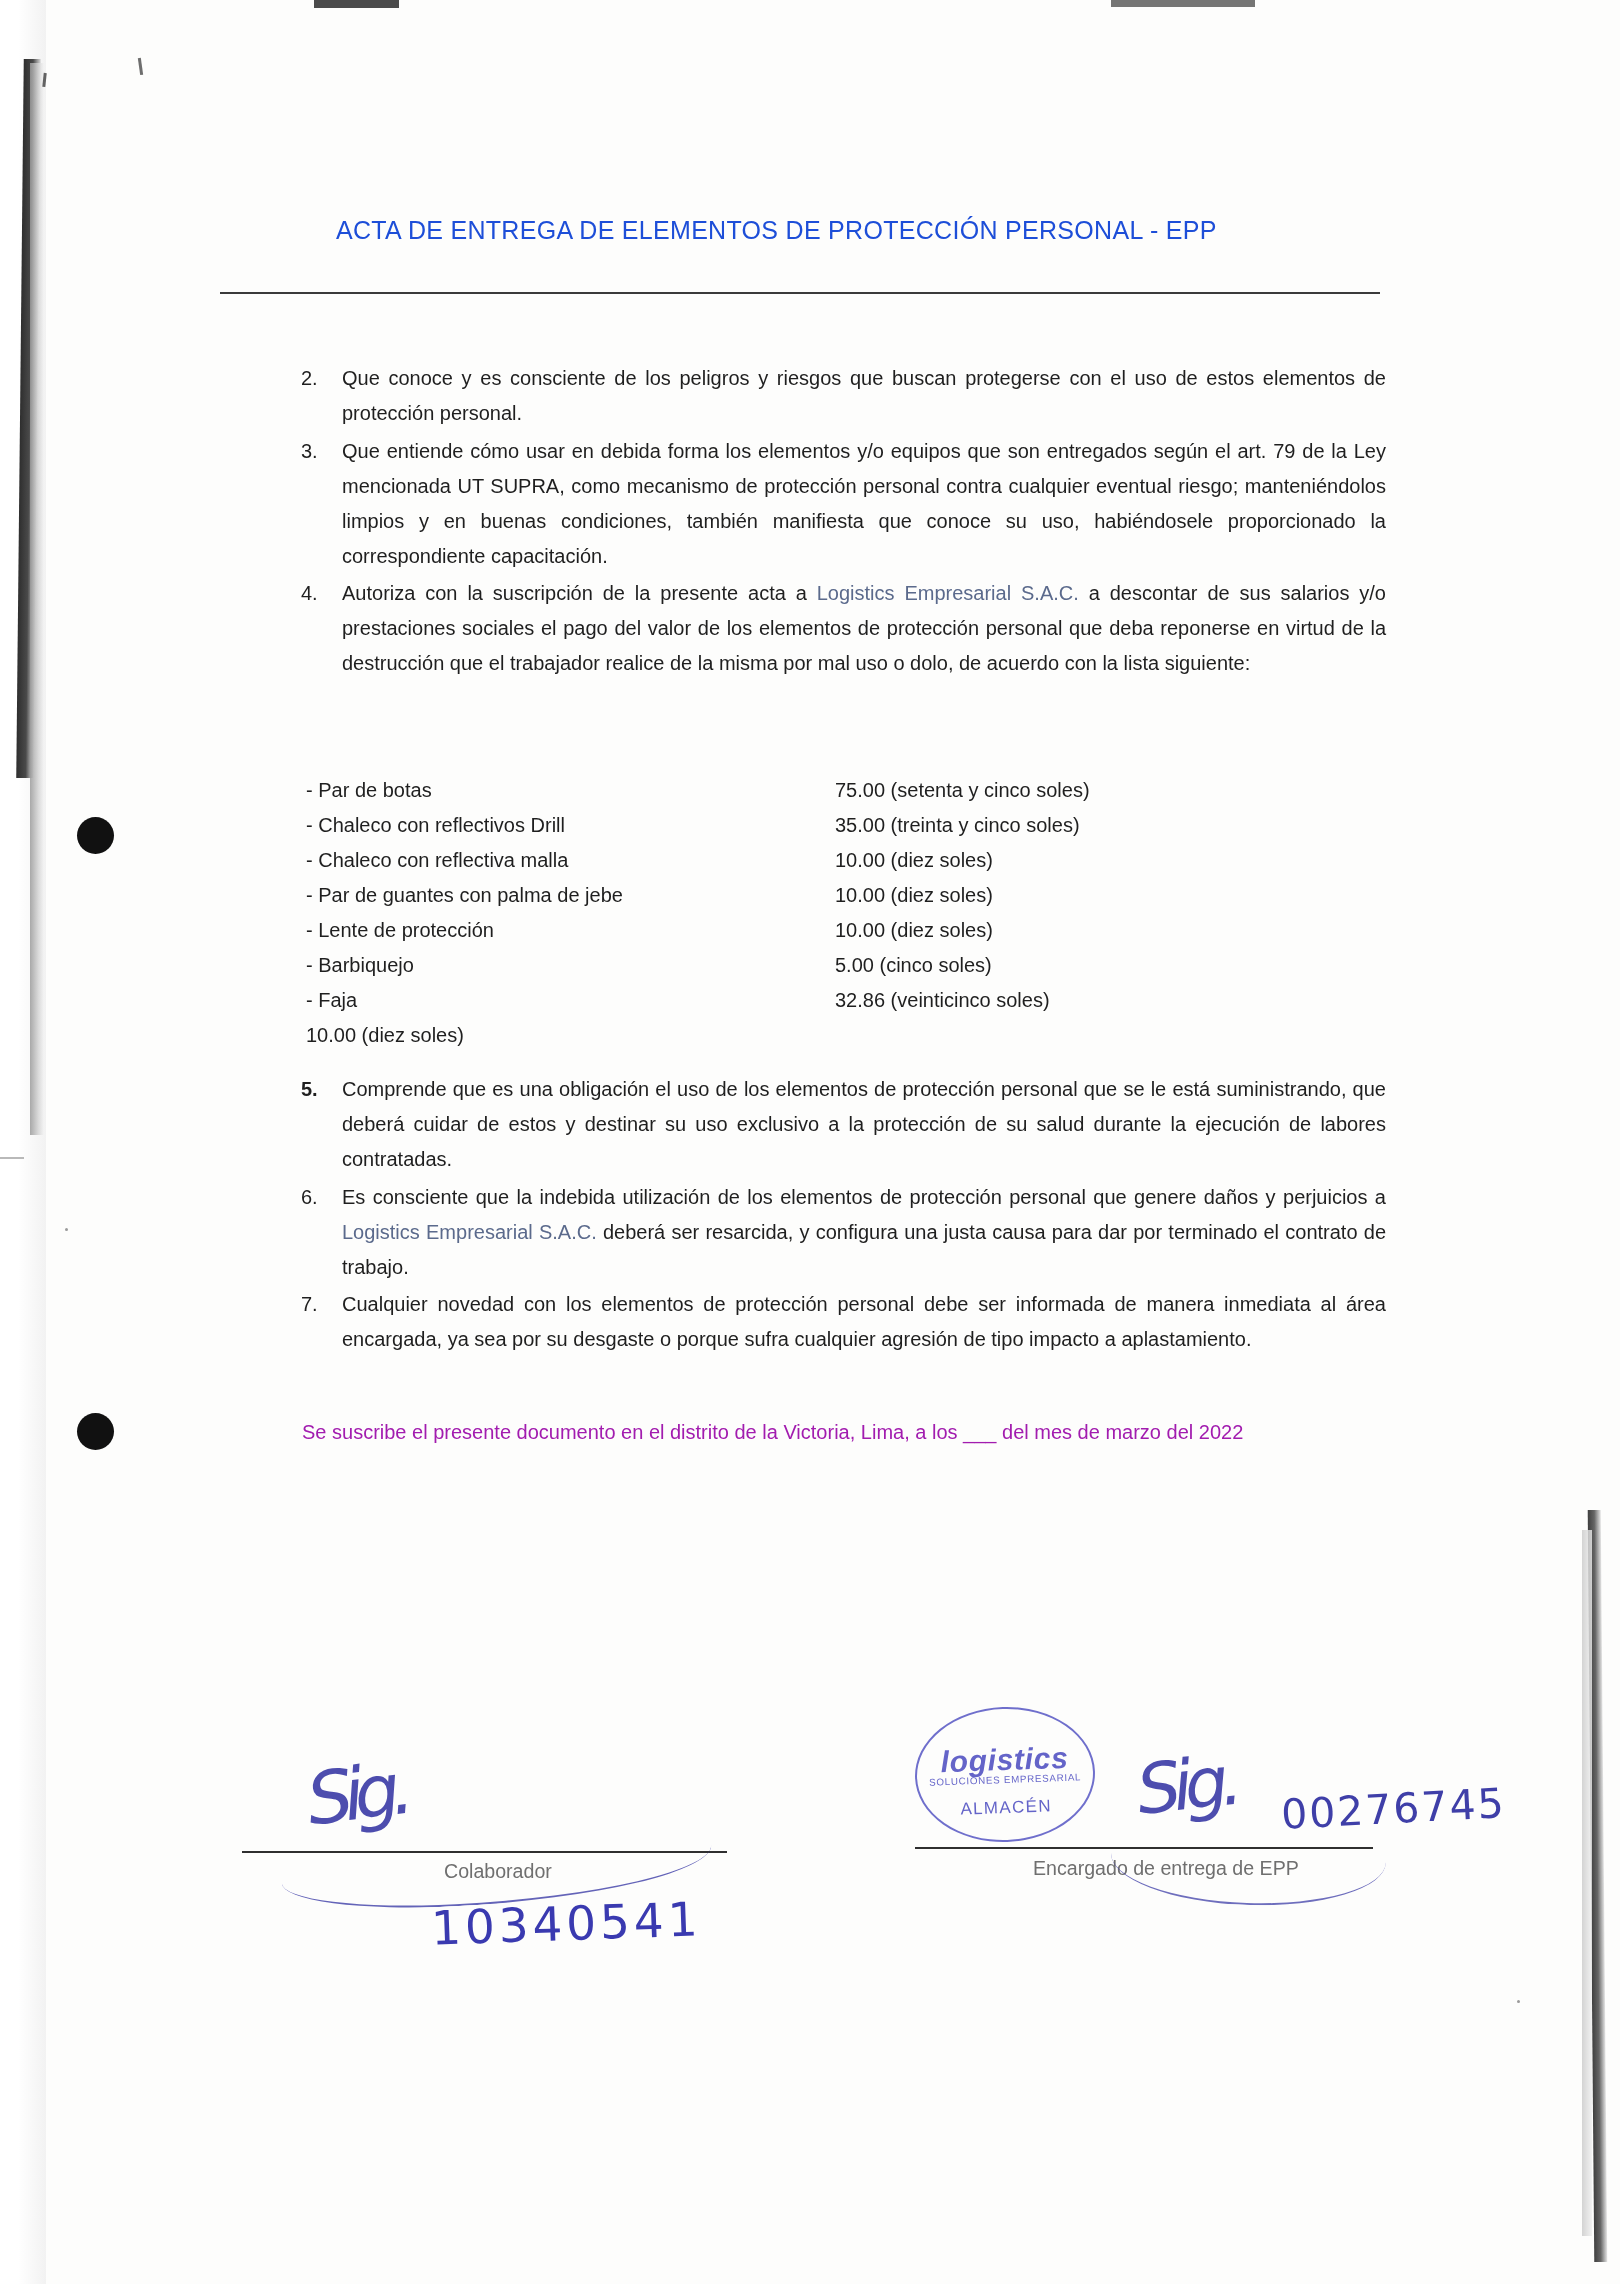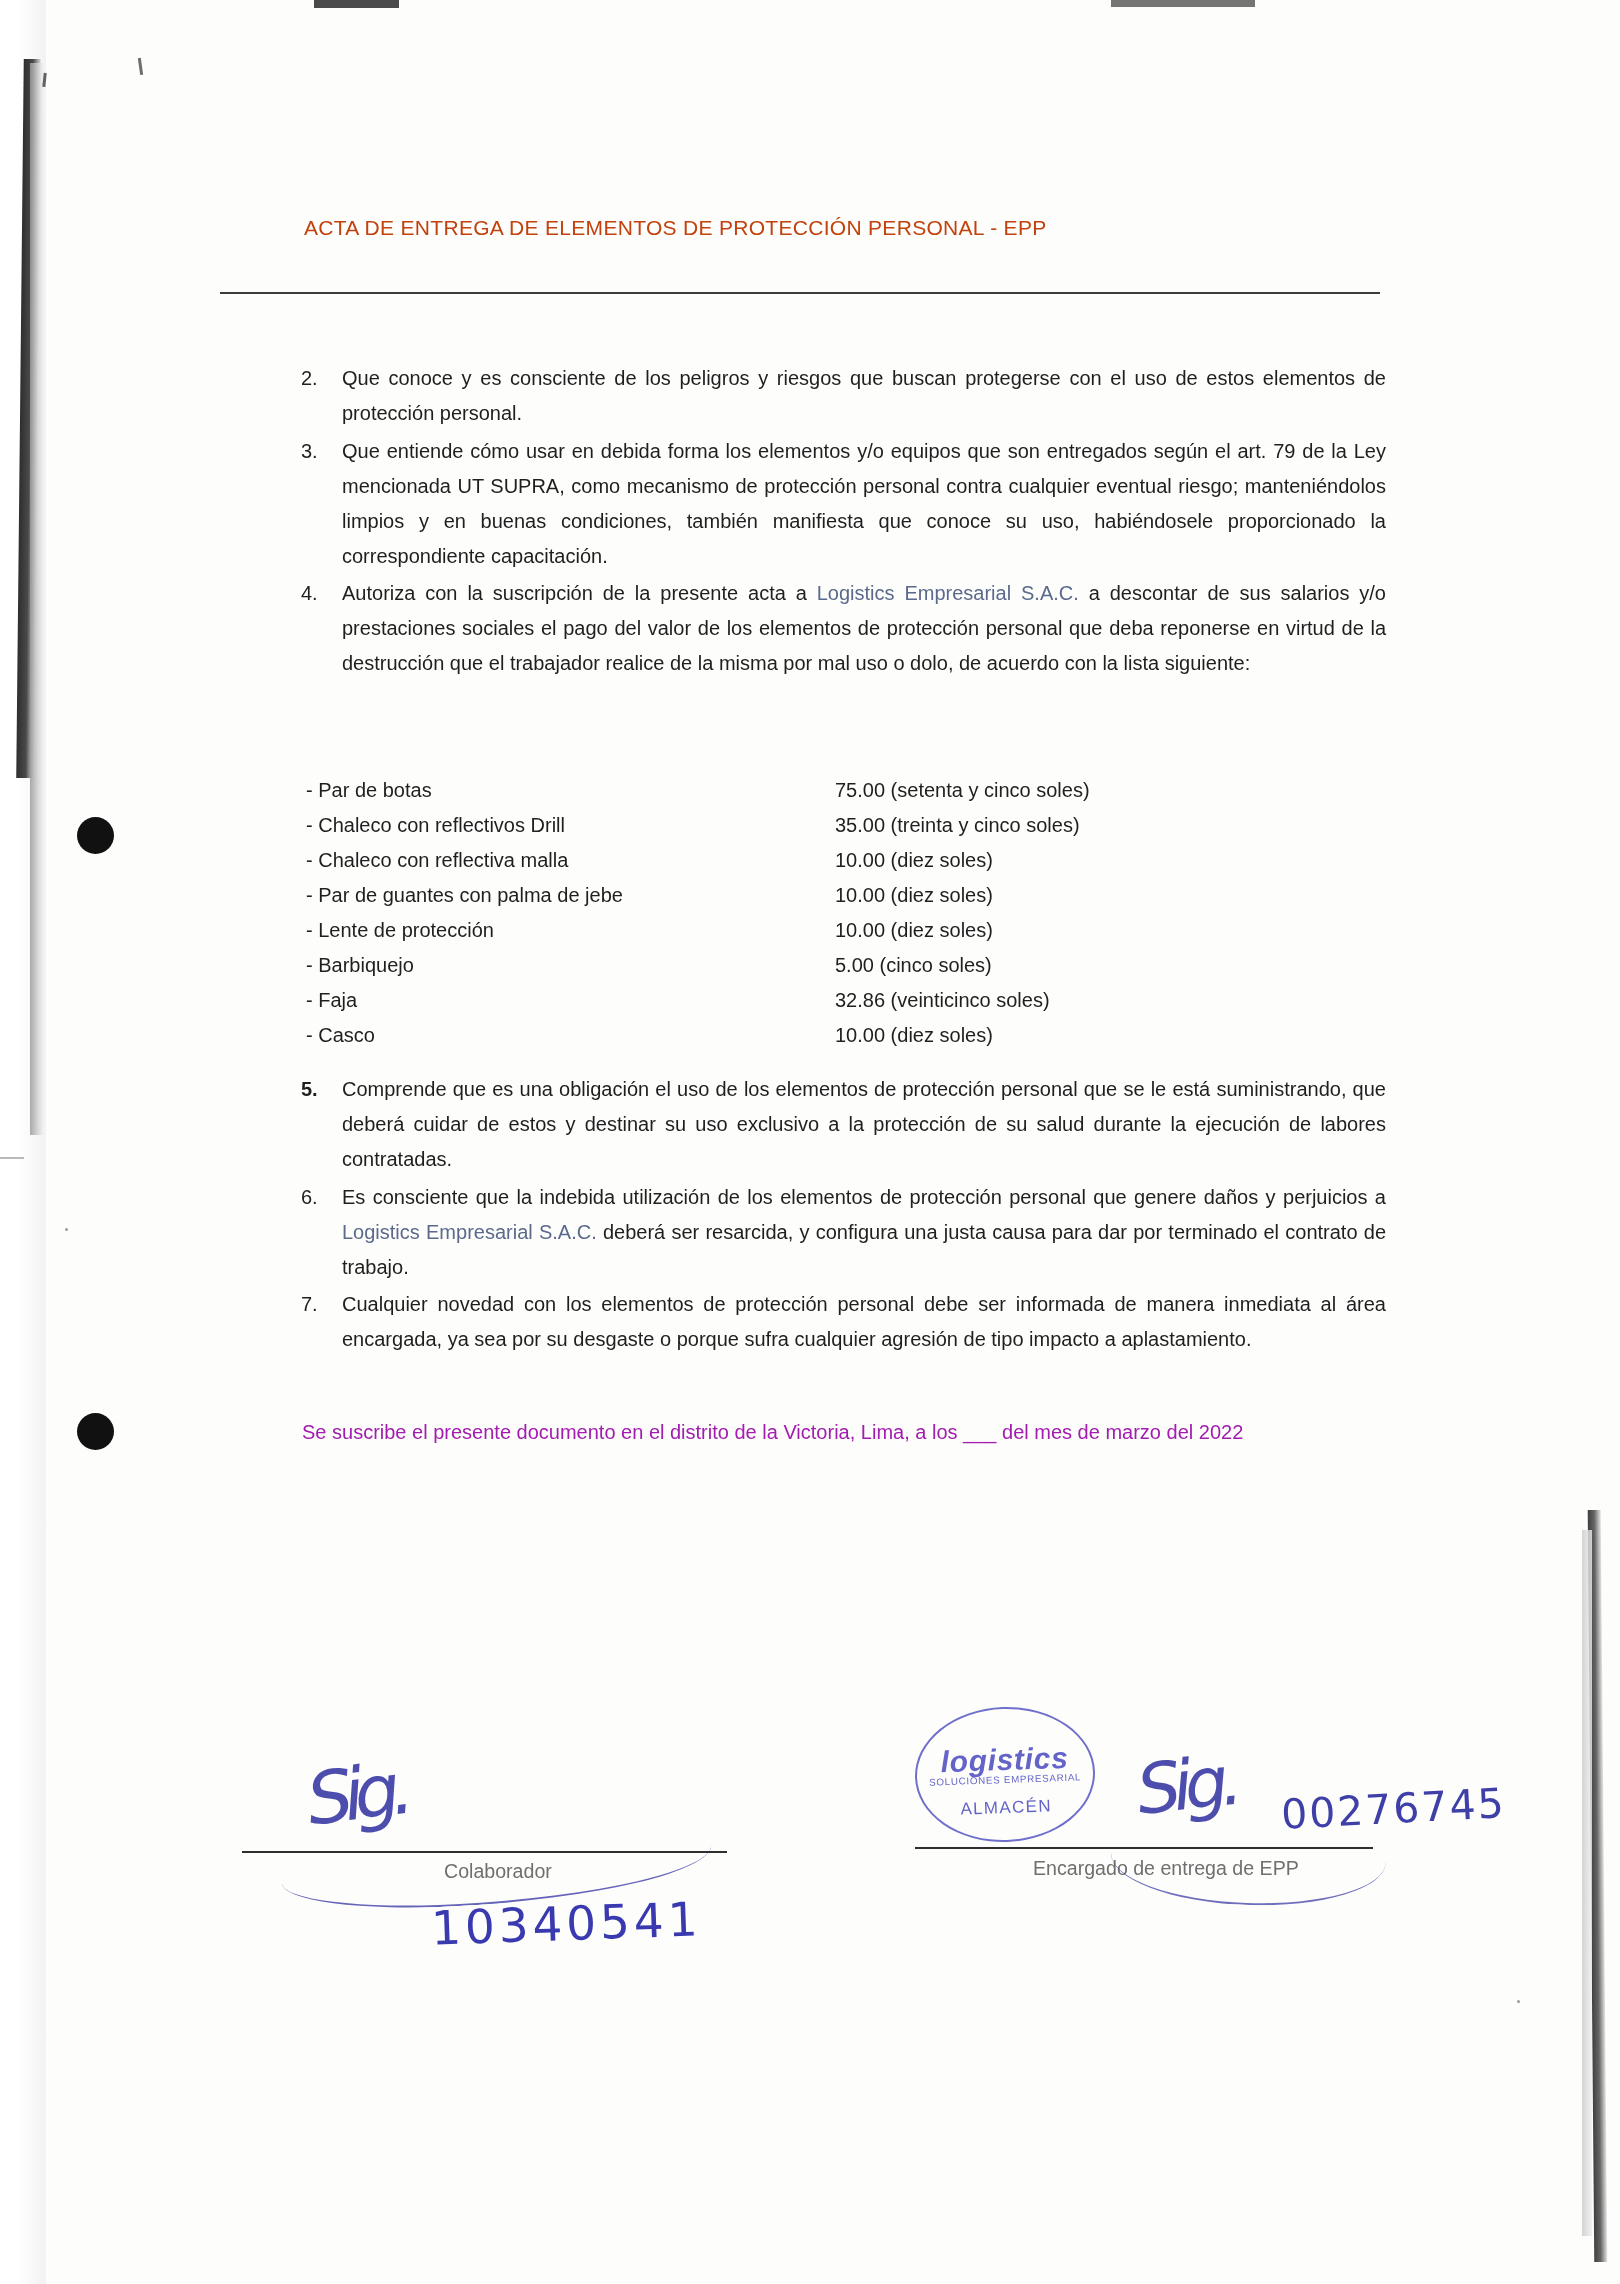--- a/index.html
+++ b/index.html
@@ -132,25 +132,25 @@
   
   .content {
     position: absolute;
     left: 0;
     top: 0;
     width: 1621px;
     height: 2284px;
   }
   .doc-title {
     position: absolute;
-    left: 304px;
+    left: 336px;
     top: 216px;
-    font-size: 21px;
+    font-size: 25px;
     letter-spacing: 0.3px;
-    color: #c2410c;
+    color: #1d4ed8;
     white-space: nowrap;
   }
   .title-rule {
     position: absolute;
     left: 220px;
     top: 292px;
     width: 1160px;
     height: 2px;
     background: #3b3b3b;
   }
@@ -393,21 +393,20 @@
       </div>
       <div class="price-row">
         <div class="price-name">- Barbiquejo</div>
         <div class="price-val">5.00 (cinco soles)</div>
       </div>
       <div class="price-row">
         <div class="price-name">- Faja</div>
         <div class="price-val">32.86 (veinticinco soles)</div>
       </div>
       <div class="price-row">
-        <div class="price-name">- Casco</div>
         <div class="price-val">10.00 (diez soles)</div>
       </div>
     </div>
 
     <div class="list-block-2">
 
       <div class="list-item">
         <div class="list-num bold">5.</div>
         <div class="list-text"><span>Comprende que es una obligación el uso de los elementos de protección personal que se le está suministrando, que deberá cuidar de estos y destinar su uso exclusivo a la protección de su salud durante la ejecución de labores contratadas.</span></div>
       </div>

